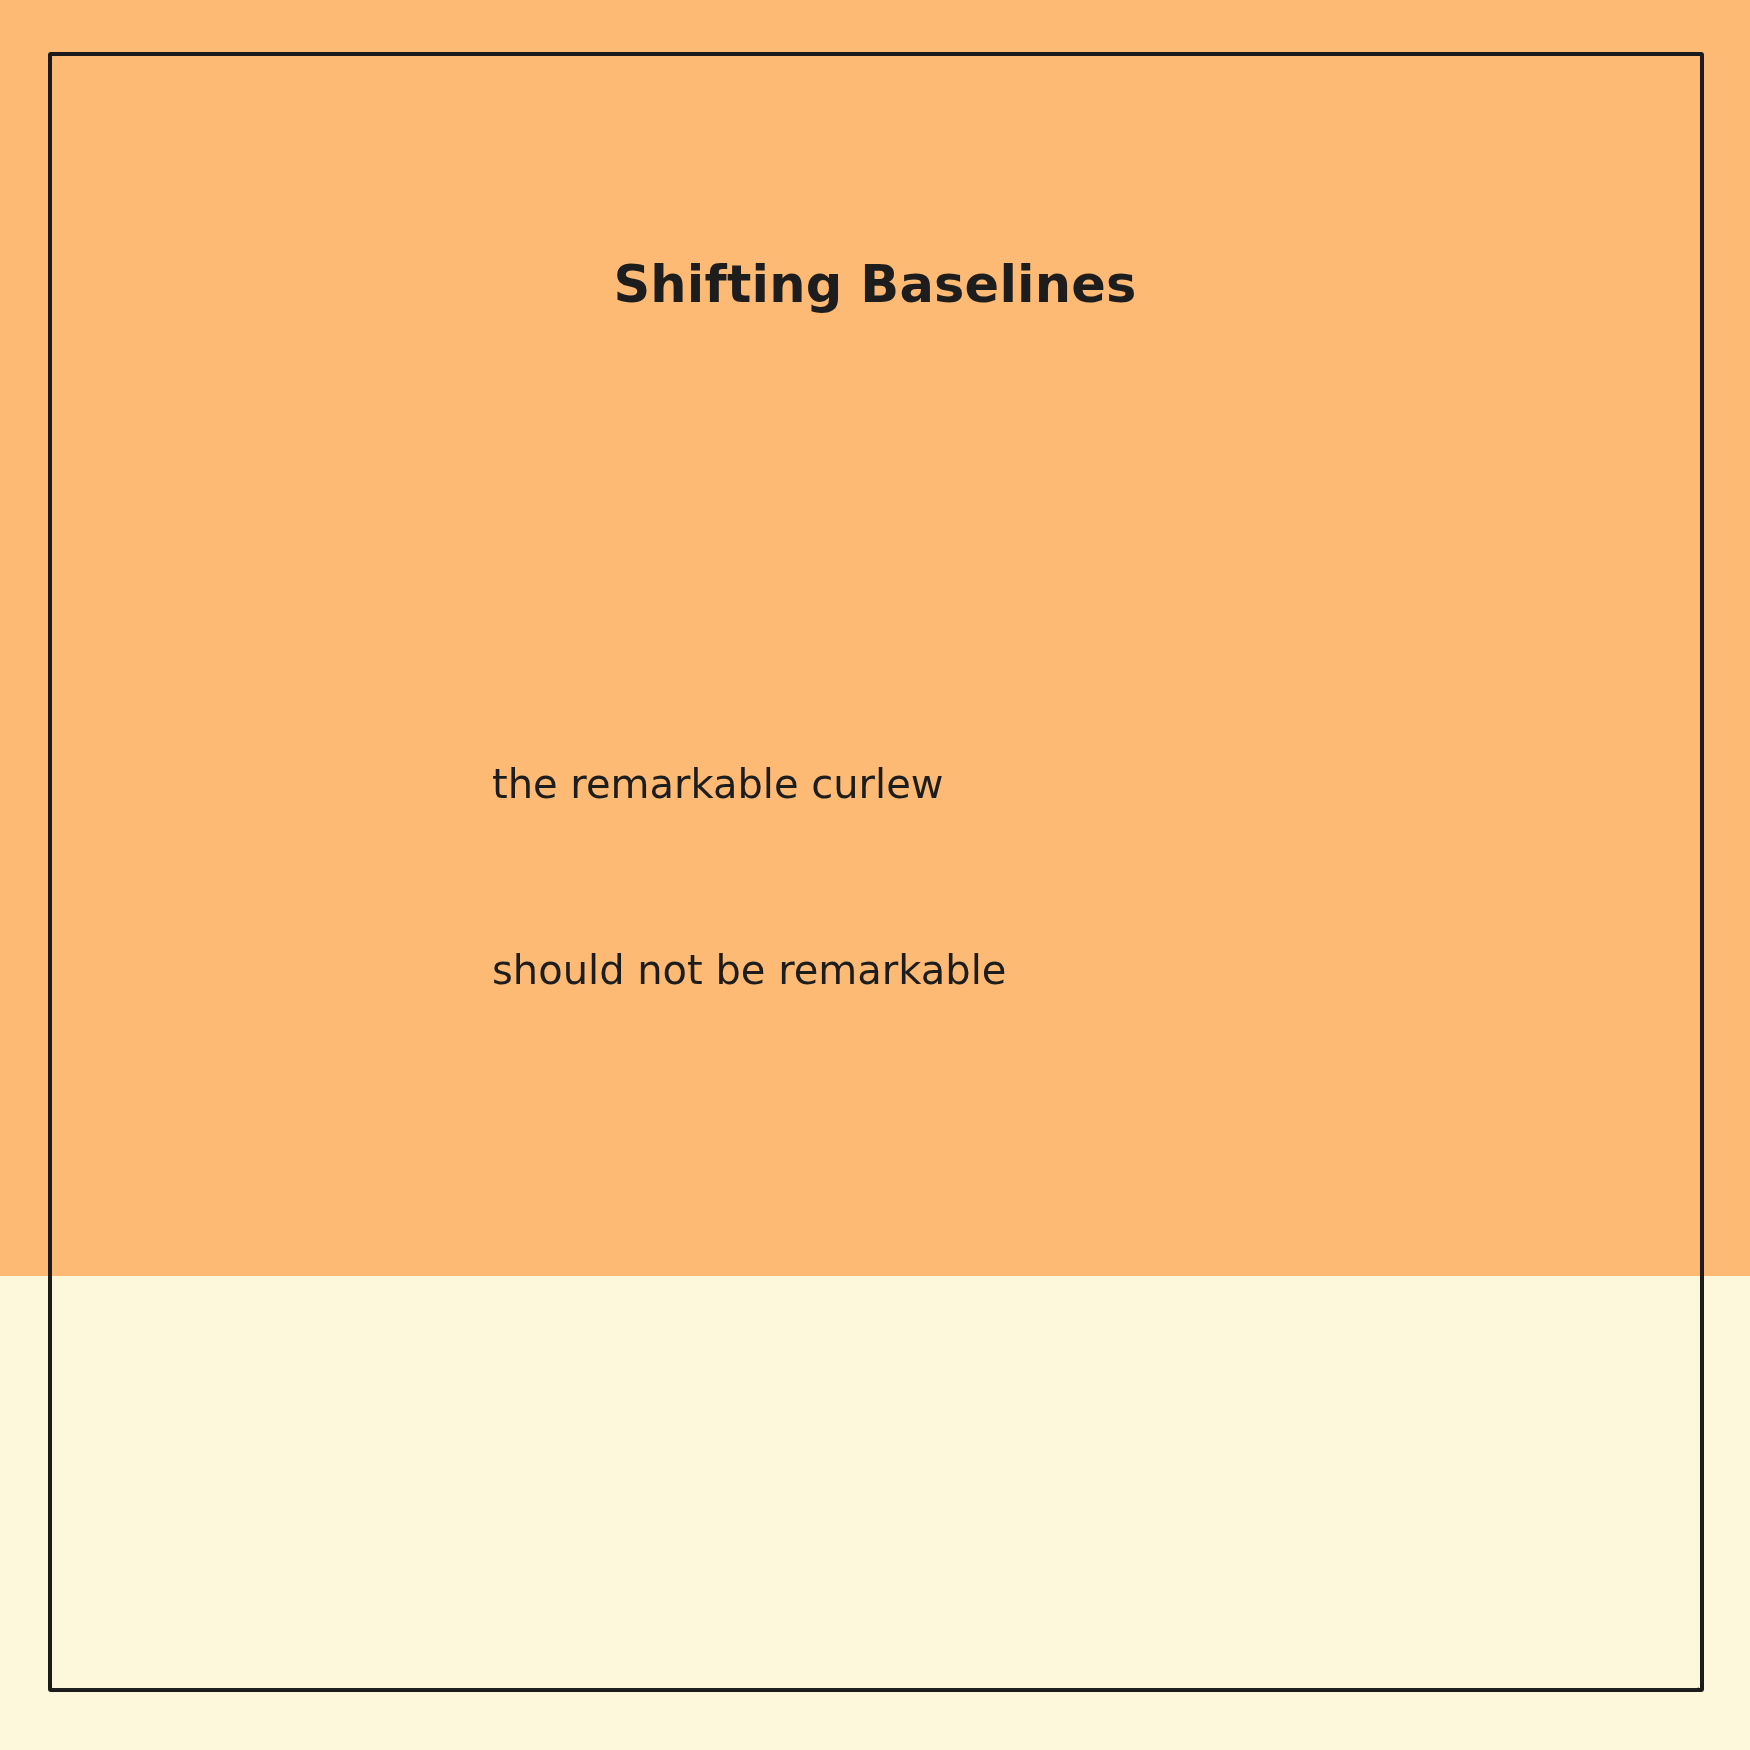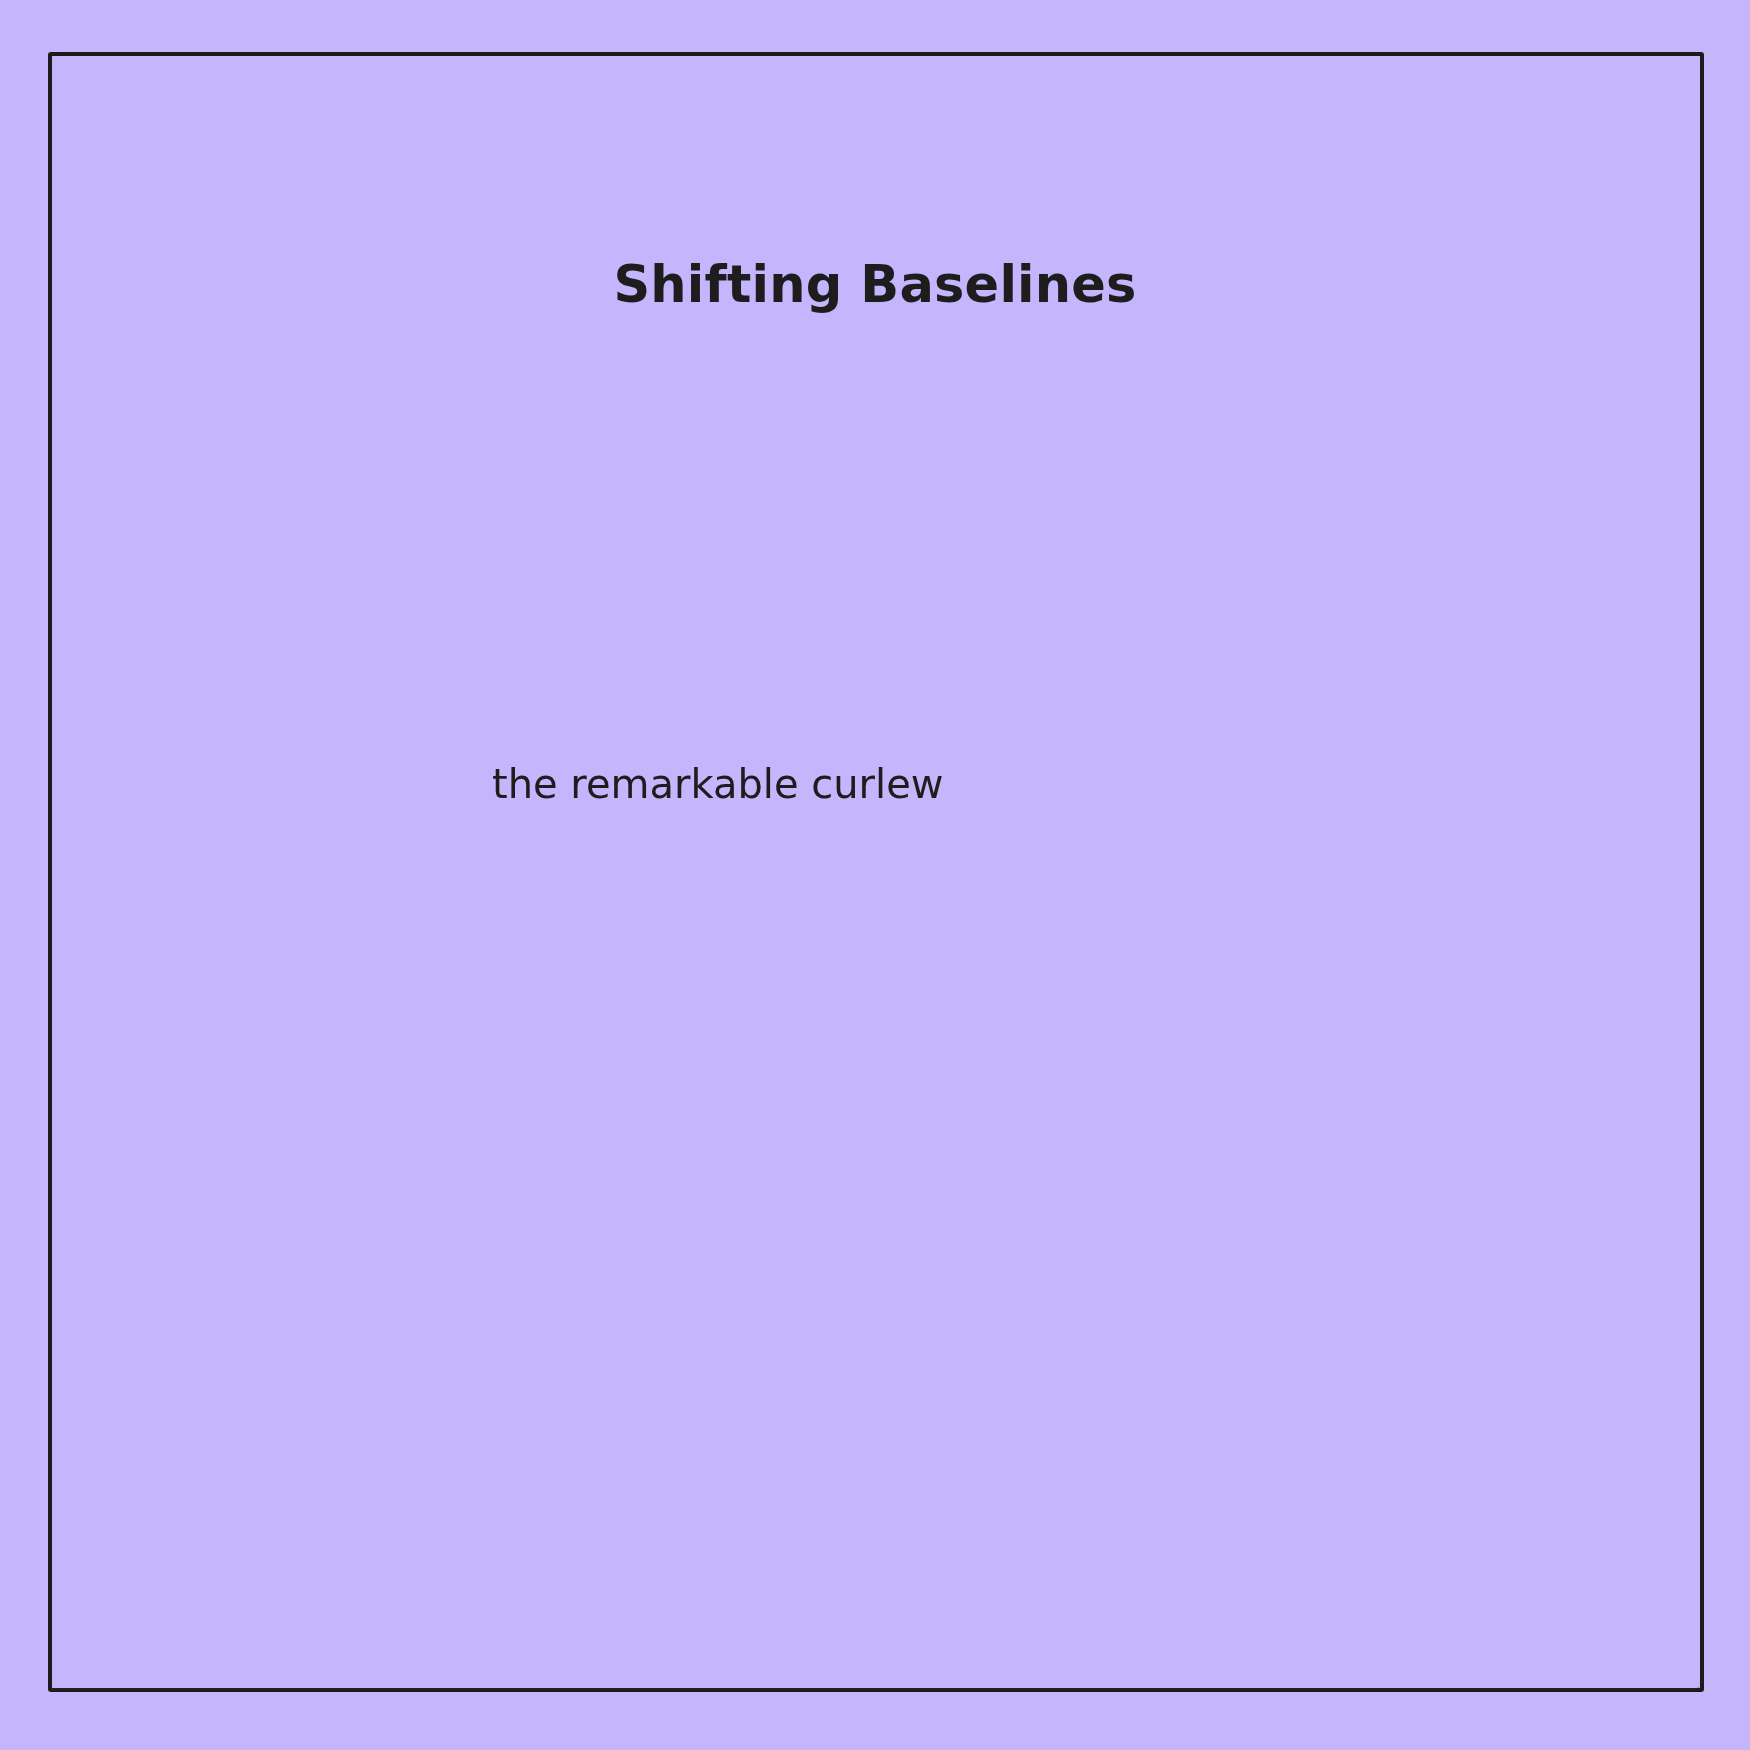--- a/index.html
+++ b/index.html
@@ -9,22 +9,22 @@
   body {
     width: 1750px;
     height: 1750px;
     background: #fdf8dc;
     font-family: "DejaVu Sans", sans-serif;
     overflow: hidden;
   }
   .page {
     position: relative;
     width: 1750px;
-    height: 1750px;
-    background: #c4b5fd;
+    height: 1276px;
+    background: #fdba74;
     box-sizing: border-box;
   }
   
   .frame {
     position: absolute;
     left: 48px;
     top: 52px;
     width: 1656px;
     height: 1640px;
     box-sizing: border-box;
@@ -105,20 +105,21 @@
 
 <div class="page">
   <div class="frame"></div>
 
   <div class="content">
     <div class="poem-title">Shifting Baselines</div>
 
     <div class="poem-body">
       <div class="stanza">
         <span class="line">the remarkable curlew</span>
+        <span class="line">should not be remarkable</span>
       </div>
       <div class="stanza">
       </div>
       
       
     </div>
   </div>
 </div>
 
 </body></html>

